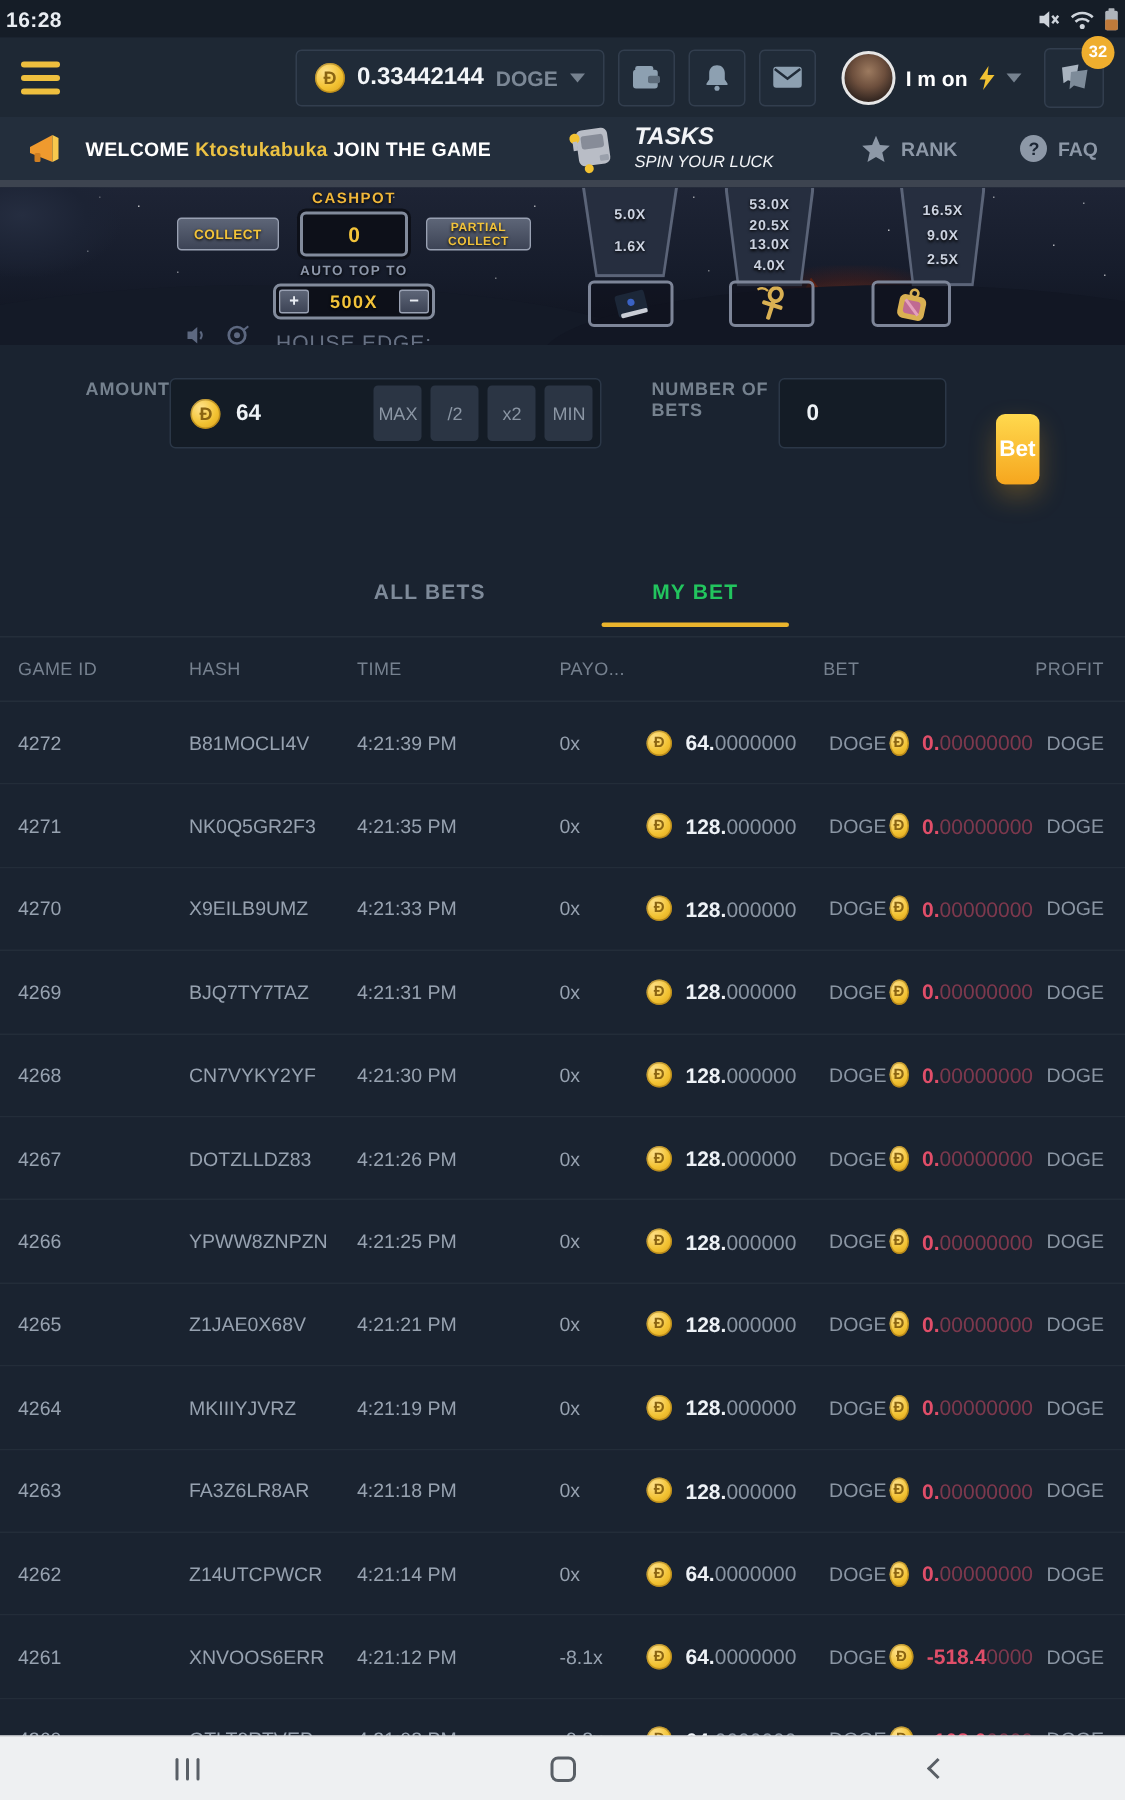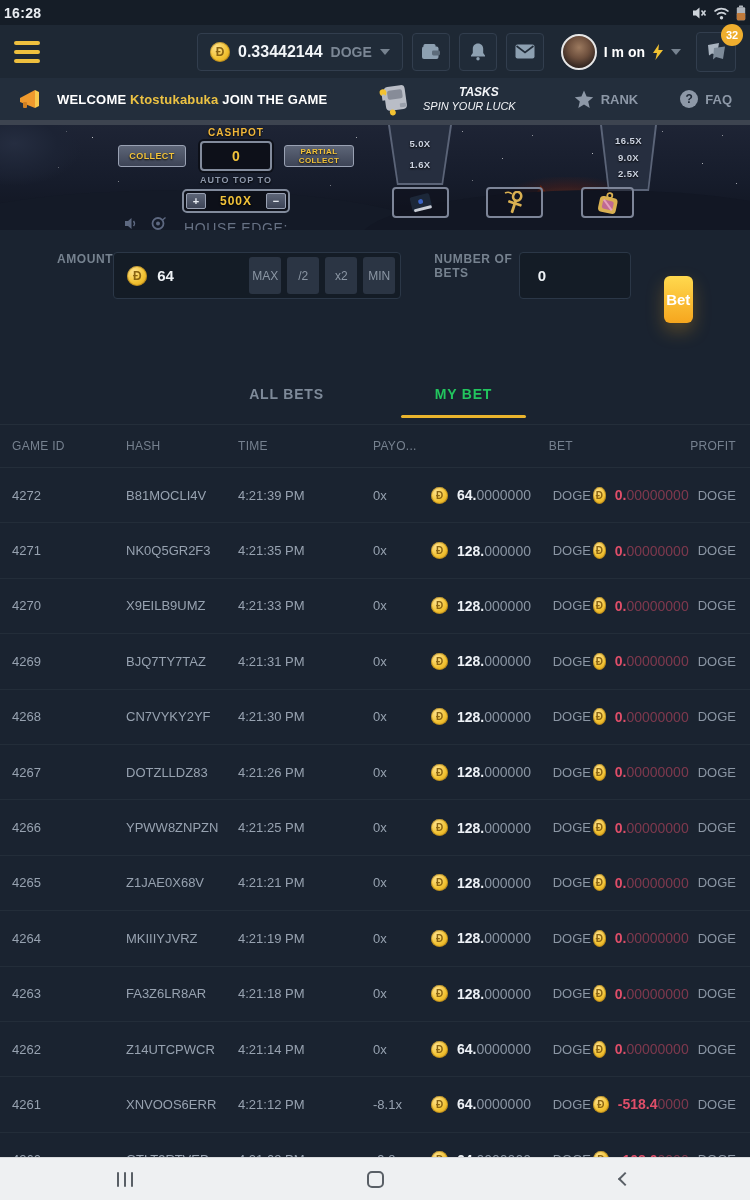--- a/index.html
+++ b/index.html
@@ -37,21 +37,21 @@
     display:flex; align-items:center; justify-content:center; cursor:pointer; margin-left:6px; }
   .chat-badge { position:absolute; top:-9px; right:-8px; min-width:22px; height:22px; border-radius:50%;
     background:#efae2e; color:#fff; font-size:11px; font-weight:bold; display:flex; align-items:center; justify-content:center; }
   
   .banner { height:42px; background:#232e3c; display:flex; align-items:center; padding:0 18px; }
   .banner-left { display:flex; align-items:center; gap:14px; }
   .welcome-text { color:#fff; font-size:13px; font-weight:bold; letter-spacing:.2px; }
   .welcome-text .uname { color:#ecc243; }
   .tasks-group { display:flex; align-items:center; gap:10px; margin-left:auto; margin-right:58px; }
   .tasks-text { color:#f2f4f7; font-style:italic; line-height:1.15; }
-  .tasks-title { font-size:12px; font-weight:bold;margin-left:36px; }
+  .tasks-title { font-size:16px; font-weight:bold; }
   .tasks-sub { font-size:11px; }
   .mini-link { display:flex; align-items:center; gap:7px; color:#8d98a7; font-size:13px; font-weight:bold; cursor:pointer; }
   .mini-link + .mini-link { margin-left:42px; }
   .faq-circle { width:18px; height:18px; border-radius:50%; background:#8d98a7; color:#1c2634;
     font-size:12px; font-weight:bold; display:flex; align-items:center; justify-content:center; }
   
   .game-band { height:5px; background:#3d4450; }
   .game { position:relative; height:105px; overflow:hidden;
     background:linear-gradient(180deg, #1e2435 0%, #161c2b 55%, #10141f 100%);padding-left:37px; }
   .stars { position:absolute; left:0; top:0; width:1px; height:1px;
@@ -305,20 +305,28 @@
           <line x1="11.5" y1="4" x2="14.5" y2="1.5" stroke="#5d6880" stroke-width="1.4"></line>
         </svg>
     </span>
 
     <div class="tower" style="left:388px;width:64px;height:60px;">
         <div class="tower-in mults">
           <span class="mult">5.0X</span>
           <span class="mult">1.6X</span>
         </div>
       </div>
+    <div class="tower" style="left:483px;width:60px;height:66px;">
+        <div class="tower-in mults">
+          <span class="mult">53.0X</span>
+          <span class="mult">20.5X</span>
+          <span class="mult">13.0X</span>
+          <span class="mult">4.0X</span>
+        </div>
+      </div>
     <div class="tower" style="left:600px;width:57px;height:66px;">
         <div class="tower-in mults">
           <span class="mult">16.5X</span>
           <span class="mult">9.0X</span>
           <span class="mult">2.5X</span>
         </div>
       </div>
 
     <div class="gcard" style="left:392px;width:57px;">
       <svg width="30" height="22" viewBox="0 0 30 22">

